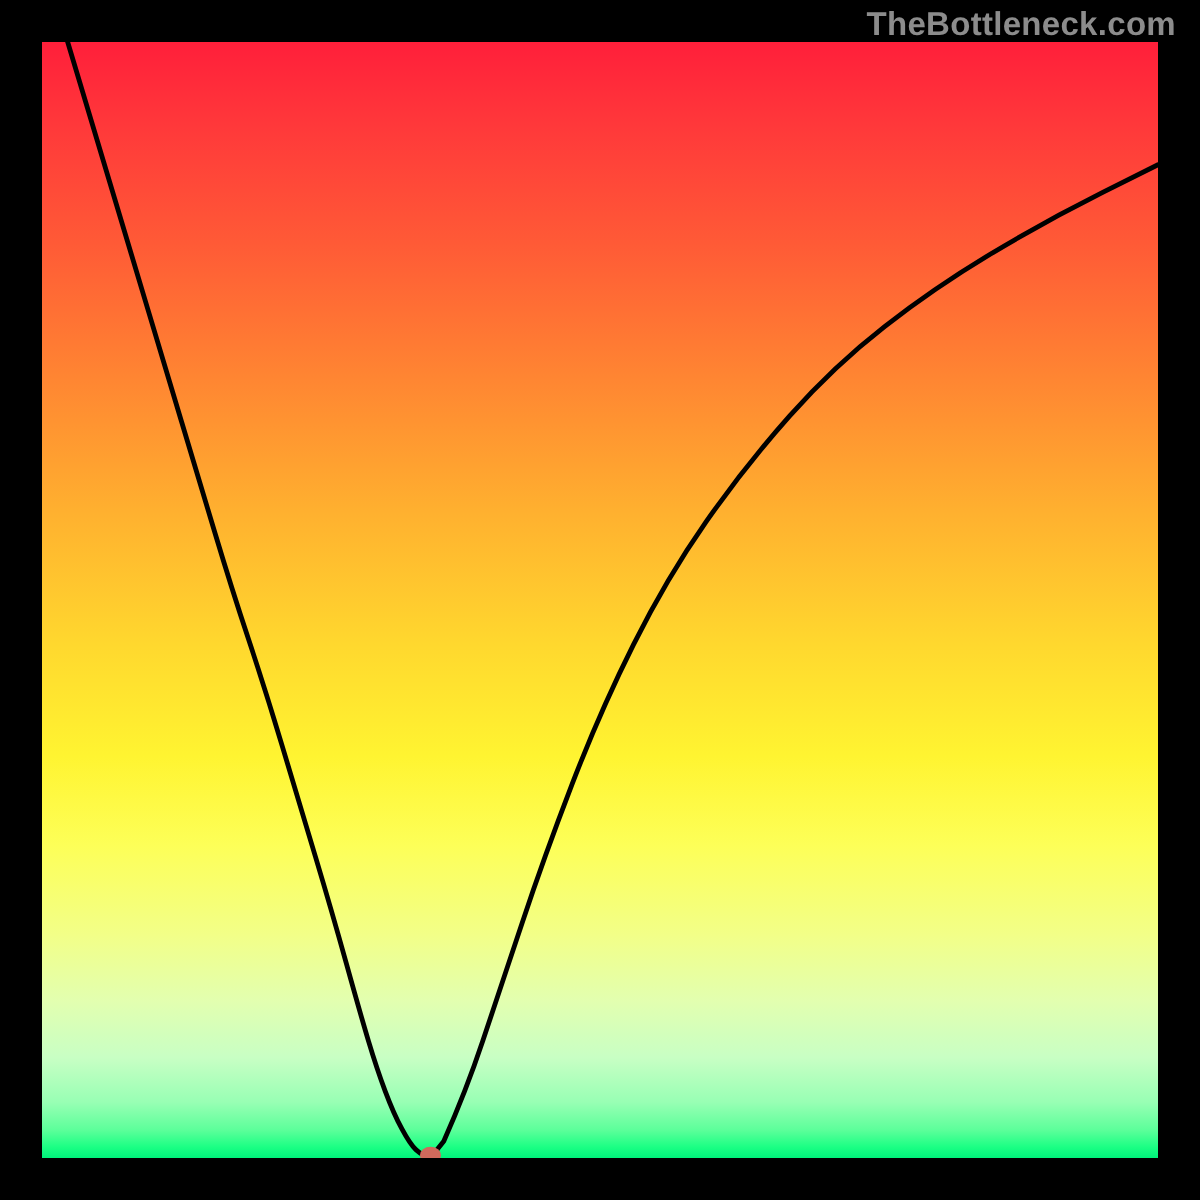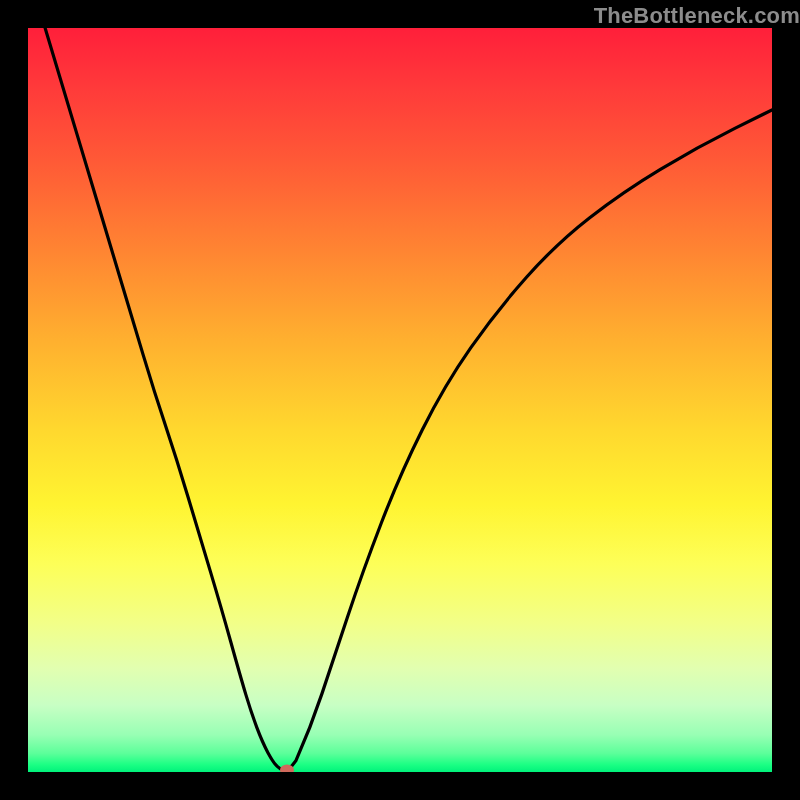--- a/index.html
+++ b/index.html
@@ -53,21 +53,21 @@
   .curve-svg {
     position: absolute;
     top: 0;
     left: 0;
     width: 100%;
     height: 100%;
   }
   .watermark {
     position: absolute;
     top: 3px;
-    right: 0;
+    right: 16px;
     font-family: Arial, Helvetica, sans-serif;
     font-size: 22px;
     font-weight: 600;
     color: #8c8c8c;
     letter-spacing: 0.2px;
   }
   .marker {
     position: absolute;
     width: 14px;
     height: 11px;

